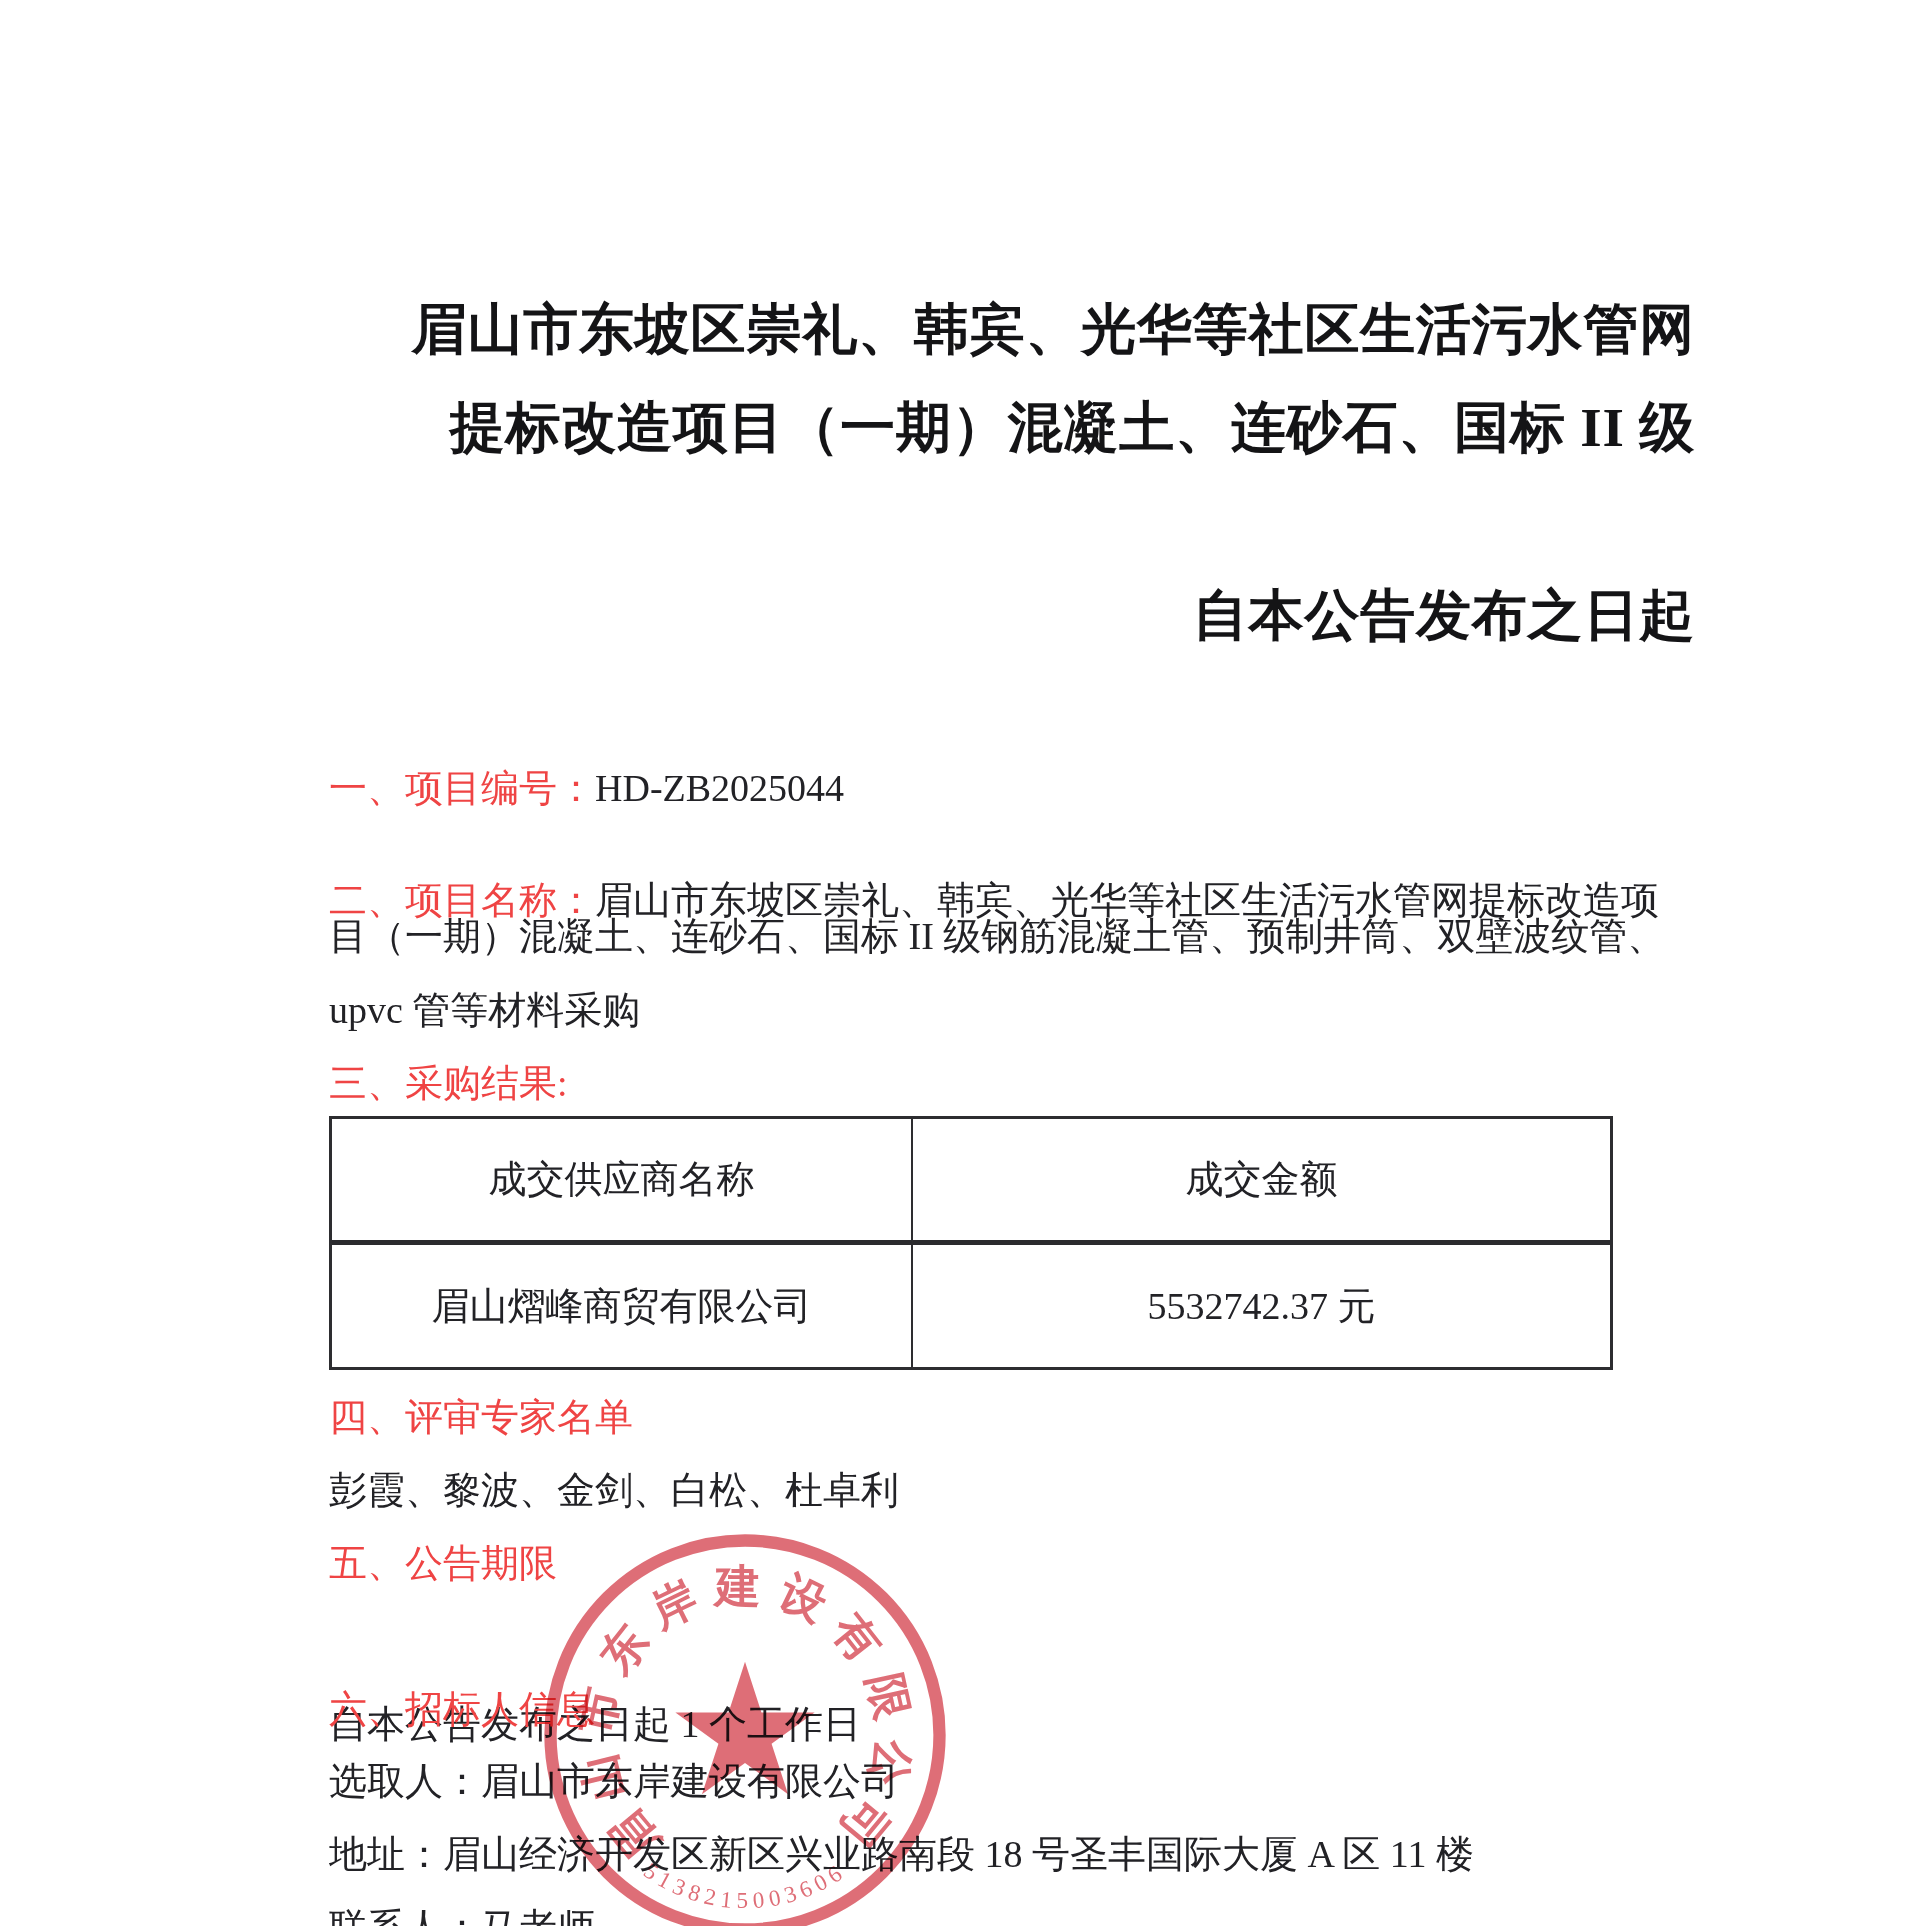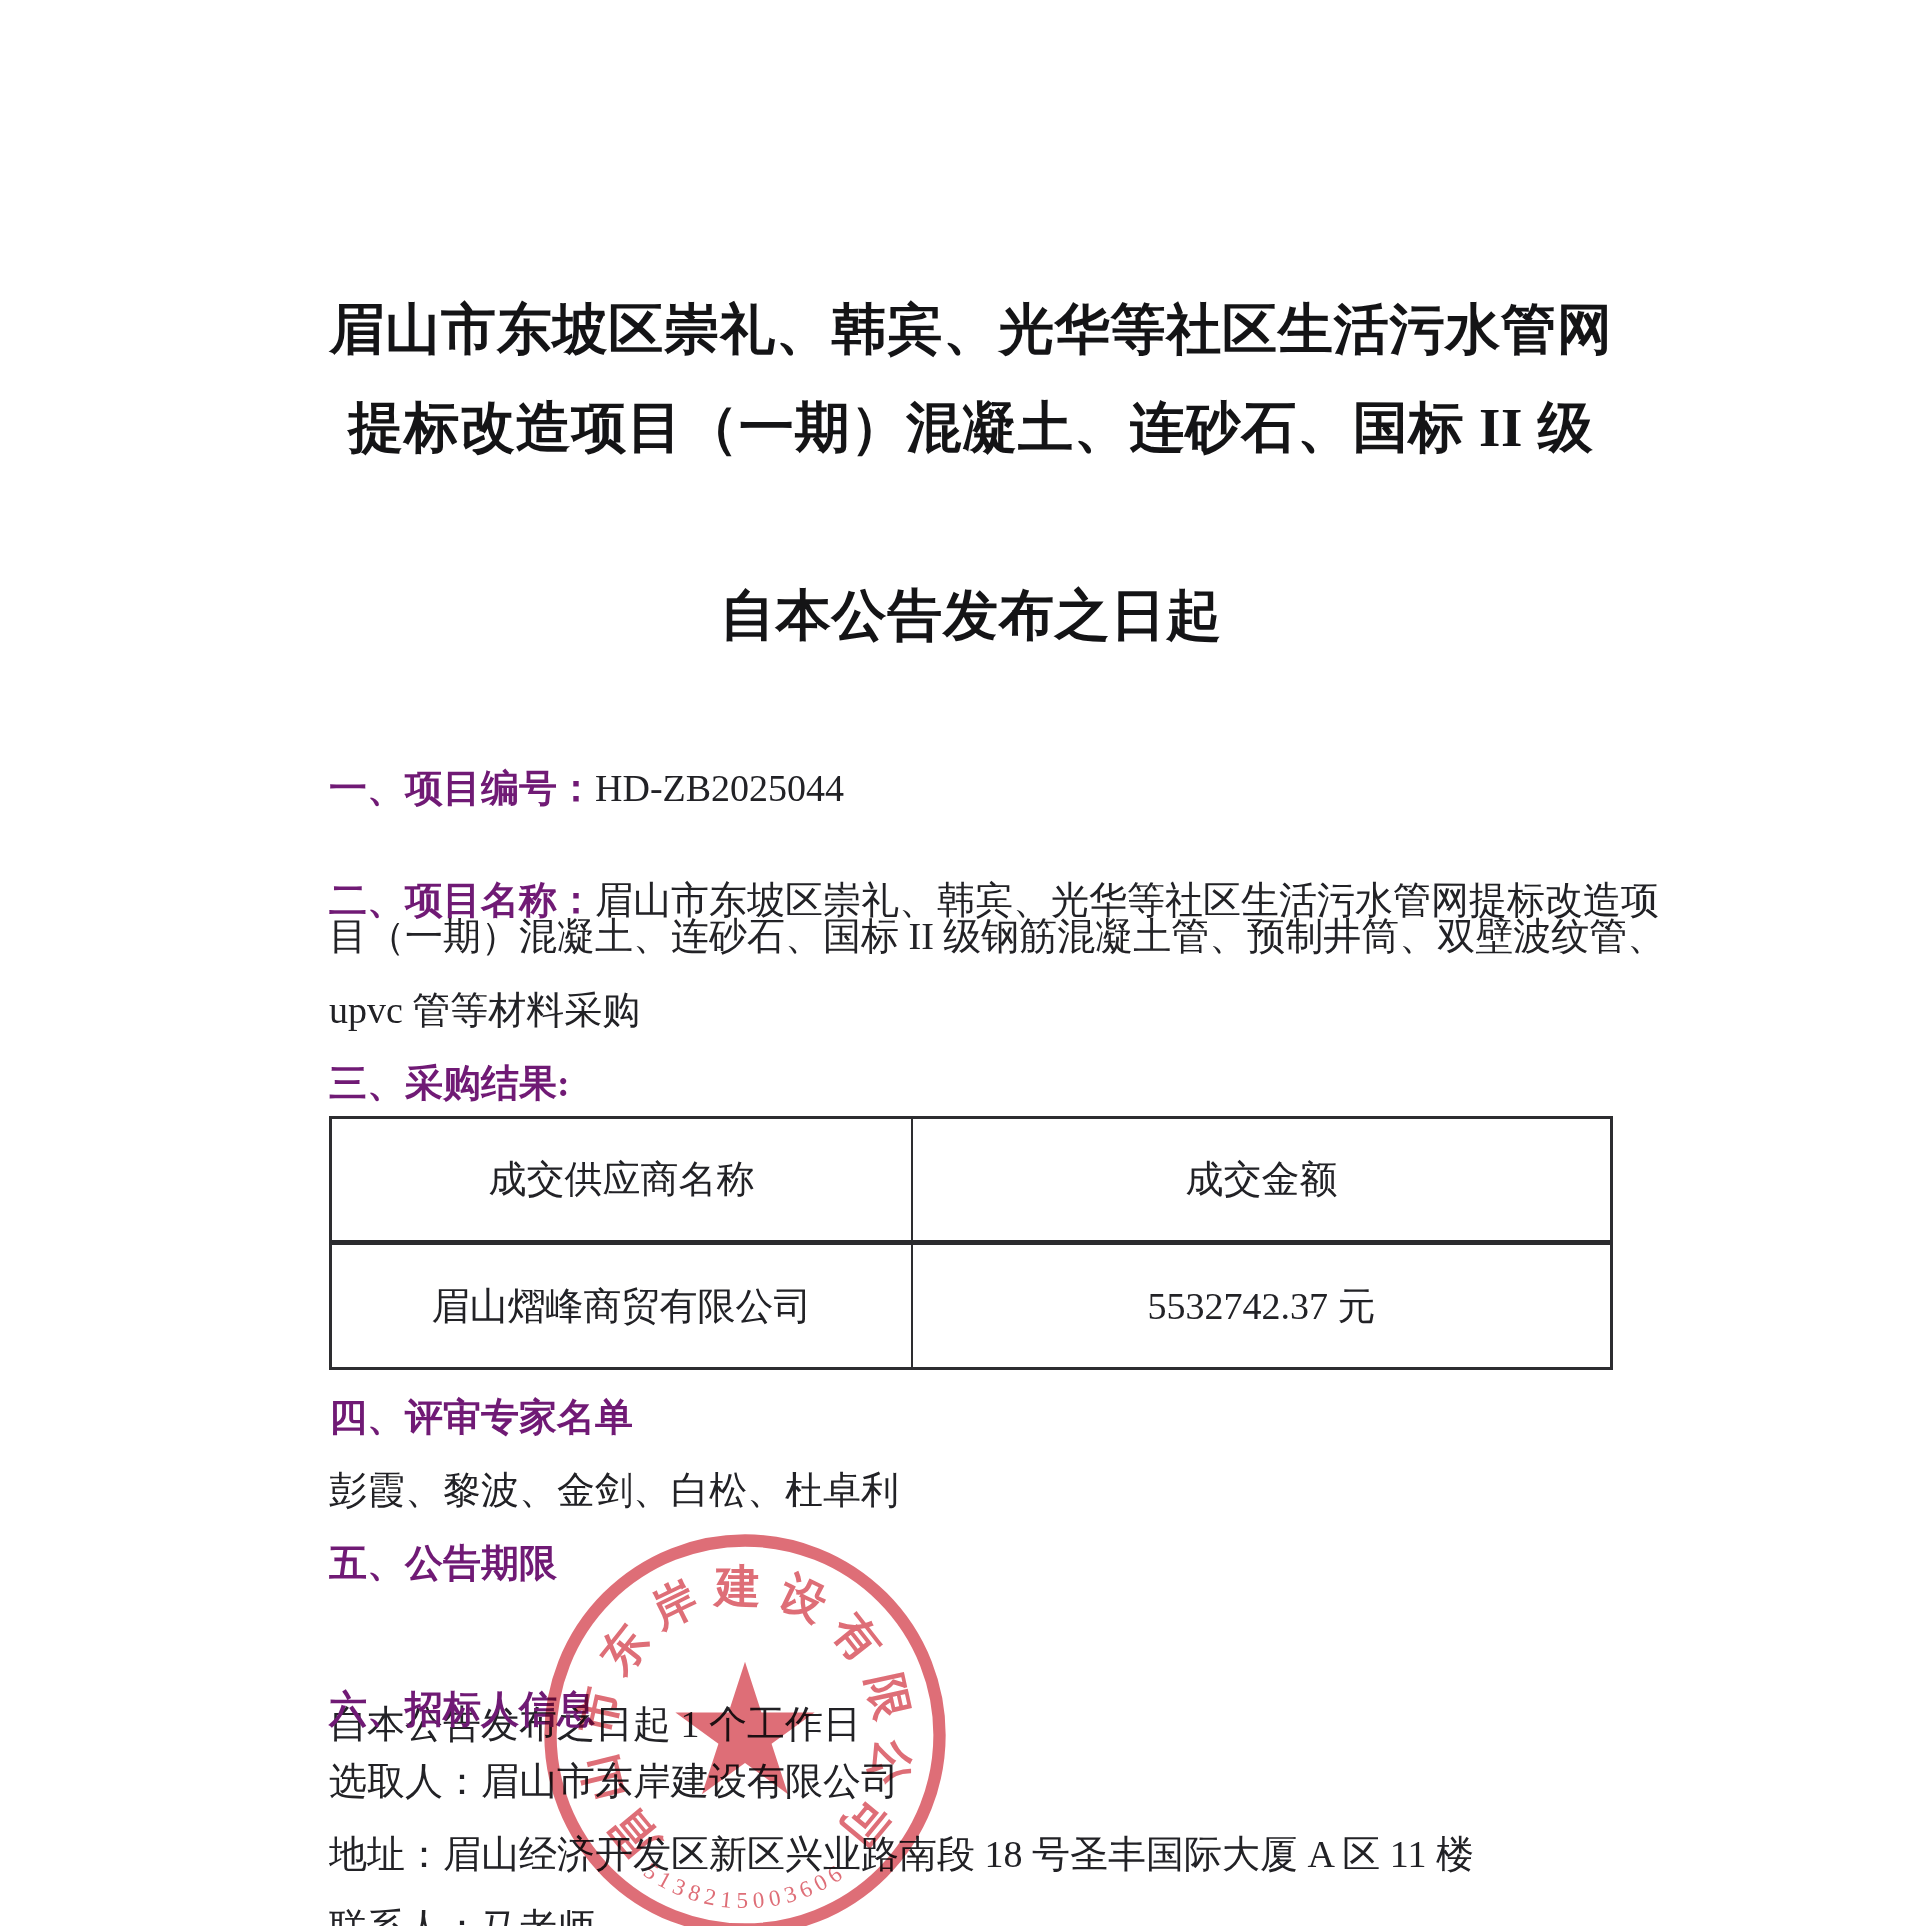--- a/index.html
+++ b/index.html
@@ -18,39 +18,39 @@
   .page {
     position: absolute;
     inset: 0;
     background: #ffffff;
   }
   
   .title-line {
     position: absolute;
     left: 247px;
     width: 1448px;
-    text-align: center;
+    text-align: right;
     font-size: 55px;
     font-weight: 700;
     line-height: 99px;
     color: #141416;
     letter-spacing: 0.8px;
     white-space: nowrap;
   }
   
   .bline {
     position: absolute;
     left: 329px;
     width: 1348px;
     font-size: 38px;
     line-height: 73px;
     white-space: nowrap;
     color: #222226;
   }
-  .bline .lbl { font-weight: 700; color: #701a75; }
+  .bline .lbl { font-weight: 400; color: #ef4444; }
   .bline .val { font-weight: 400; margin-top: 36px; }
   
   .rtable {
     position: absolute;
     left: 329px;
     top: 1116px;
     width: 1284px;
     height: 254px;
     box-sizing: border-box;
     border: 3.5px solid #2d2d30;

